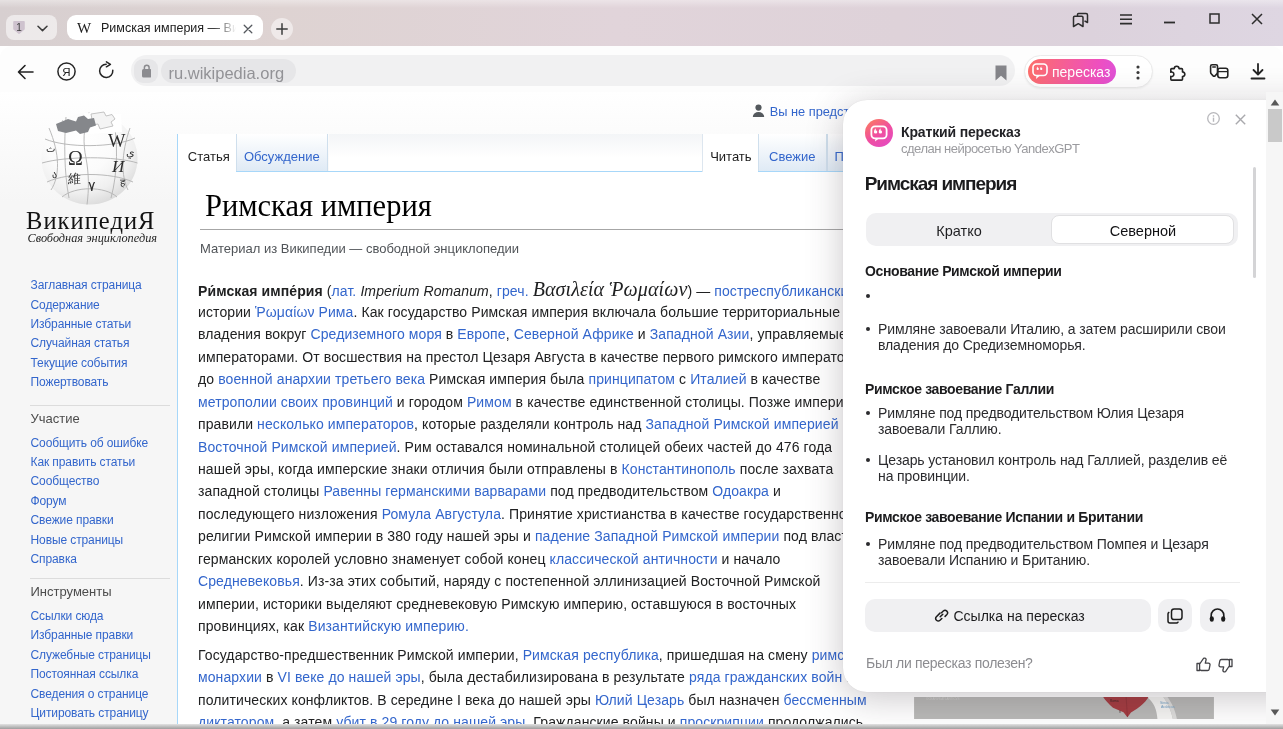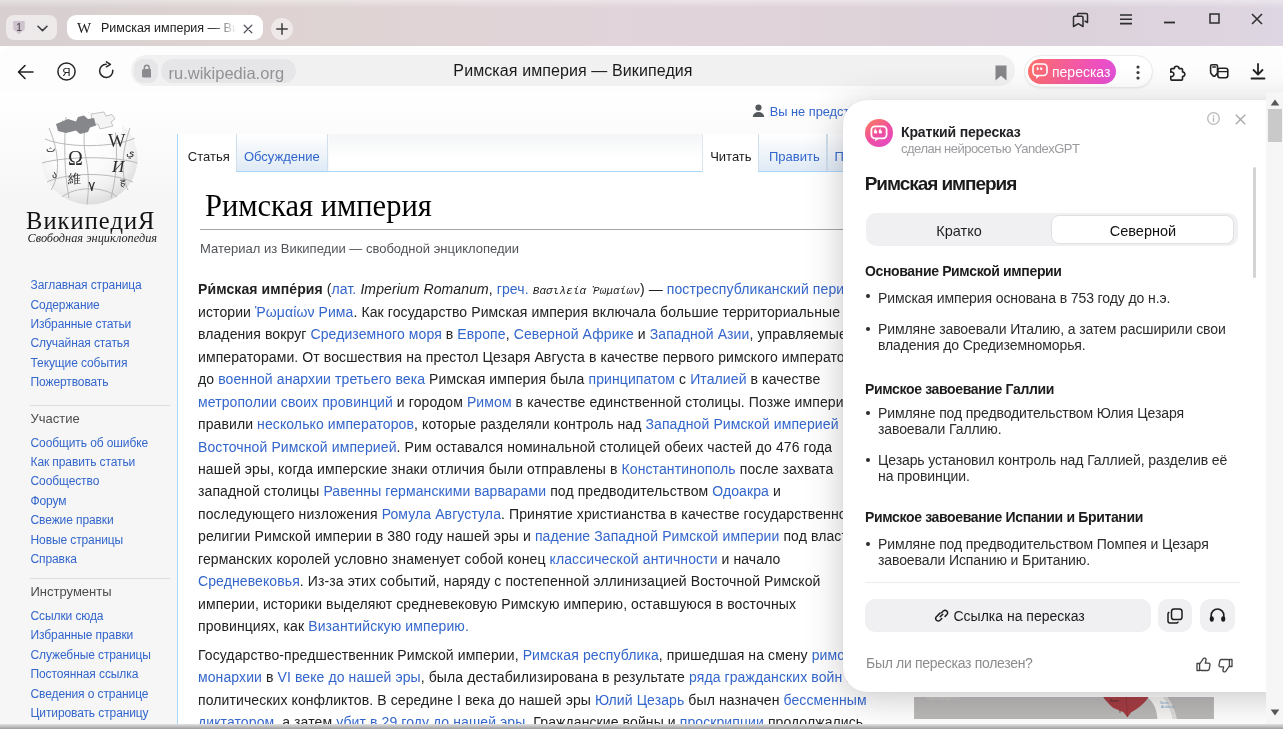--- a/index.html
+++ b/index.html
@@ -39,21 +39,21 @@
 
 .sb-h{font-size:13px;color:#4c4c4c}
 .sb-a{font-size:12px;letter-spacing:-0.1px;color:#3366cc;white-space:nowrap}
 .sb-div{left:30px;width:140px;height:1px;background:#dcdcdc}
 
 #h1t{left:205px;top:99.2px;font-family:"Liberation Serif",serif;font-size:30.5px;line-height:30.5px;font-weight:normal;color:#000}
 #h1rule{left:200px;top:137px;width:1046px;height:1px;background:#a6a6a6}
 #sitesub{left:200px;top:150px;font-size:13px;line-height:13px;color:#505458}
 .ln{left:198px;height:17px;font-size:14px;line-height:17px;letter-spacing:0.1px;color:#202122;white-space:nowrap}
 .ln i{font-style:italic}
-.gr{font-family:Liberation Mono, monospace;font-style:italic;font-size:11px}
+.gr{font-family:Liberation Serif, serif;font-style:italic;font-size:20px}
 
 #map{left:914px;top:604.5px;width:300px;height:22.2px;overflow:hidden}
 #mapcap{left:914px;top:630.4px;width:300px;text-align:center;font-size:13px;color:#202122}
 
 #popup{left:843px;top:100px;width:505px;height:592px;border-radius:24px;background:#fff;box-shadow:0 6px 36px rgba(60,50,60,.28),0 0 1px rgba(0,0,0,.12)}
 .pp-h{font-size:14px;font-weight:bold;letter-spacing:-0.35px;color:#1c1c1e}
 .pp-b{font-size:14px;letter-spacing:-0.1px;color:#2b2b2e}
 .dot:before{content:"";position:absolute;left:0;top:0;width:4px;height:4px;border-radius:50%;background:#2b2b2e}
 #seg{left:23px;top:113px;width:372px;height:32.5px;border-radius:10px;background:#f0f0f2}
 #segsel{left:208px;top:115px;width:183px;height:28.5px;border-radius:8px;background:#fff;border:1px solid #e0e0e2}
@@ -144,21 +144,20 @@
   <div class="ab" id="urlpill"></div>
   <div class="ab" id="dompill"></div>
   <div class="ab" id="lockpill"></div>
   <div class="ab" style="left:141.5px;top:17.5px">
         <svg width="9.5" height="14">
           <rect x="0" y="5" width="9.5" height="8.5" rx="1.6" fill="#8b8b8f"></rect>
           <path d="M2.4 5.5 V3.6 a2.35 2.35 0 0 1 4.7 0 v1.9" stroke="#8b8b8f" stroke-width="1.5" fill="none"></path>
         </svg>
       </div>
   <div class="ab" id="domtext">ru.wikipedia.org</div>
-  <div class="ab" id="pagetitle">Римская империя — Википедия</div>
   <div class="ab" style="left:995px;top:19px">
         <svg width="12" height="16">
           <path d="M0.5 0.5 H11.5 V15.5 L6 10.8 L0.5 15.5 Z" fill="#85858a"></path>
         </svg>
       </div>
   <div class="ab" id="persk"></div>
   <div class="ab" id="perskbtn"></div>
   <div class="ab" style="left:1031.5px;top:17px">
         <svg width="16" height="16.5">
           <rect x="1" y="1" width="14" height="11.5" rx="3.4" stroke="#fff" stroke-width="1.6" fill="none"></rect>
@@ -275,21 +274,21 @@
   </div>
   <div id="tabs">
     <div class="ab" style="left:329px;top:42px;width:373px;height:36.5px;background:linear-gradient(#f3f5f7,#ffffff 65%)"></div>
     <div class="ab tab-on" style="left:178px;width:58px"></div>
     <div class="ab tabtext" style="left:187.8px;top:58.4px;color:#222">Статья</div>
     <div class="ab tab-off" style="left:236px;width:92.3px"></div>
     <div class="ab tabtext bl" style="left:243.9px;top:58.4px">Обсуждение</div>
     <div class="ab tab-on" style="left:702px;width:56.3px;border-left:1px solid #dde6ef"></div>
     <div class="ab tabtext" style="left:710.2px;top:58.4px;color:#1b1b1b">Читать</div>
     <div class="ab tab-off" style="left:758.3px;width:68.3px"></div>
-    <div class="ab tabtext bl" style="left:769px;top:58.4px">Править</div>
+    <div class="ab tabtext bl" style="left:769px;top:58.4px">Свежие</div>
     <div class="ab tab-off" style="left:826.6px;width:80px"></div>
     <div class="ab tabtext bl" style="left:834.5px;top:58.4px">Править код</div>
   </div>
   <div id="article">
     <div class="ab" id="h1t">Римская империя</div>
     <div class="ab" id="h1rule"></div>
     <div class="ab" id="sitesub">Материал из Википедии — свободной энциклопедии</div>
     <div class="ab ln" style="top:189.4px"><b>Ри́мская импе́рия</b> (<span class="bl">лат.</span> <i>Imperium Romanum</i>, <span class="bl">греч.</span> <span class="gr">Βασιλεία Ῥωμαίων</span>) — <span class="bl">постреспубликанский период</span></div>
     <div class="ab ln" style="top:211.85px">истории <span class="bl">Ῥωμαίων Рима</span>. Как государство Римская империя включала большие территориальные</div>
     <div class="ab ln" style="top:234.3px">владения вокруг <span class="bl">Средиземного моря</span> в <span class="bl">Европе</span>, <span class="bl">Северной Африке</span> и <span class="bl">Западной Азии</span>, управляемые</div>
@@ -361,21 +360,20 @@
           <path d="M0.8 0.8 L10.2 10.2 M10.2 0.8 L0.8 10.2" stroke="#a9a9ad" stroke-width="1.4"></path>
         </svg>
       </div>
   <div class="ab" style="left:21.7px;top:73px;font-size:19px;font-weight:bold;color:#1b1b1d;letter-spacing:-1.05px">Римская империя</div>
   <div class="ab" id="seg"></div>
   <div class="ab" id="segsel"></div>
   <div class="ab" style="left:23px;top:122.5px;width:186px;text-align:center;font-size:14.5px;color:#1f1f22">Кратко</div>
   <div class="ab" style="left:209px;top:122.5px;width:182px;text-align:center;font-size:14.5px;color:#111114">Северной</div>
   <div class="ab pp-h" style="left:22px;top:162.9px">Основание Римской империи</div>
   <div class="ab pp-b dot" style="left:22.5px;top:194px"></div>
-  <div class="ab pp-b" style="left:35px;top:189.8px">Римская империя основана в 753 году до н.э.</div>
   <div class="ab pp-b dot" style="left:22.5px;top:226.6px"></div>
   <div class="ab pp-b" style="left:35px;top:222.4px;line-height:15.6px">Римляне завоевали Италию, а затем расширили свои<br>владения до Средиземноморья.</div>
   <div class="ab pp-h" style="left:22px;top:281.4px">Римское завоевание Галлии</div>
   <div class="ab pp-b dot" style="left:22.5px;top:310.5px"></div>
   <div class="ab pp-b" style="left:35px;top:306.3px;line-height:15.6px">Римляне под предводительством Юлия Цезаря<br>завоевали Галлию.</div>
   <div class="ab pp-b dot" style="left:22.5px;top:357.5px"></div>
   <div class="ab pp-b" style="left:35px;top:353.3px;line-height:15.6px">Цезарь установил контроль над Галлией, разделив её<br>на провинции.</div>
   <div class="ab pp-h" style="left:22px;top:408.9px">Римское завоевание Испании и Британии</div>
   <div class="ab pp-b dot" style="left:22.5px;top:441.5px"></div>
   <div class="ab pp-b" style="left:35px;top:437.3px;line-height:15.6px">Римляне под предводительством Помпея и Цезаря<br>завоевали Испанию и Британию.</div>

